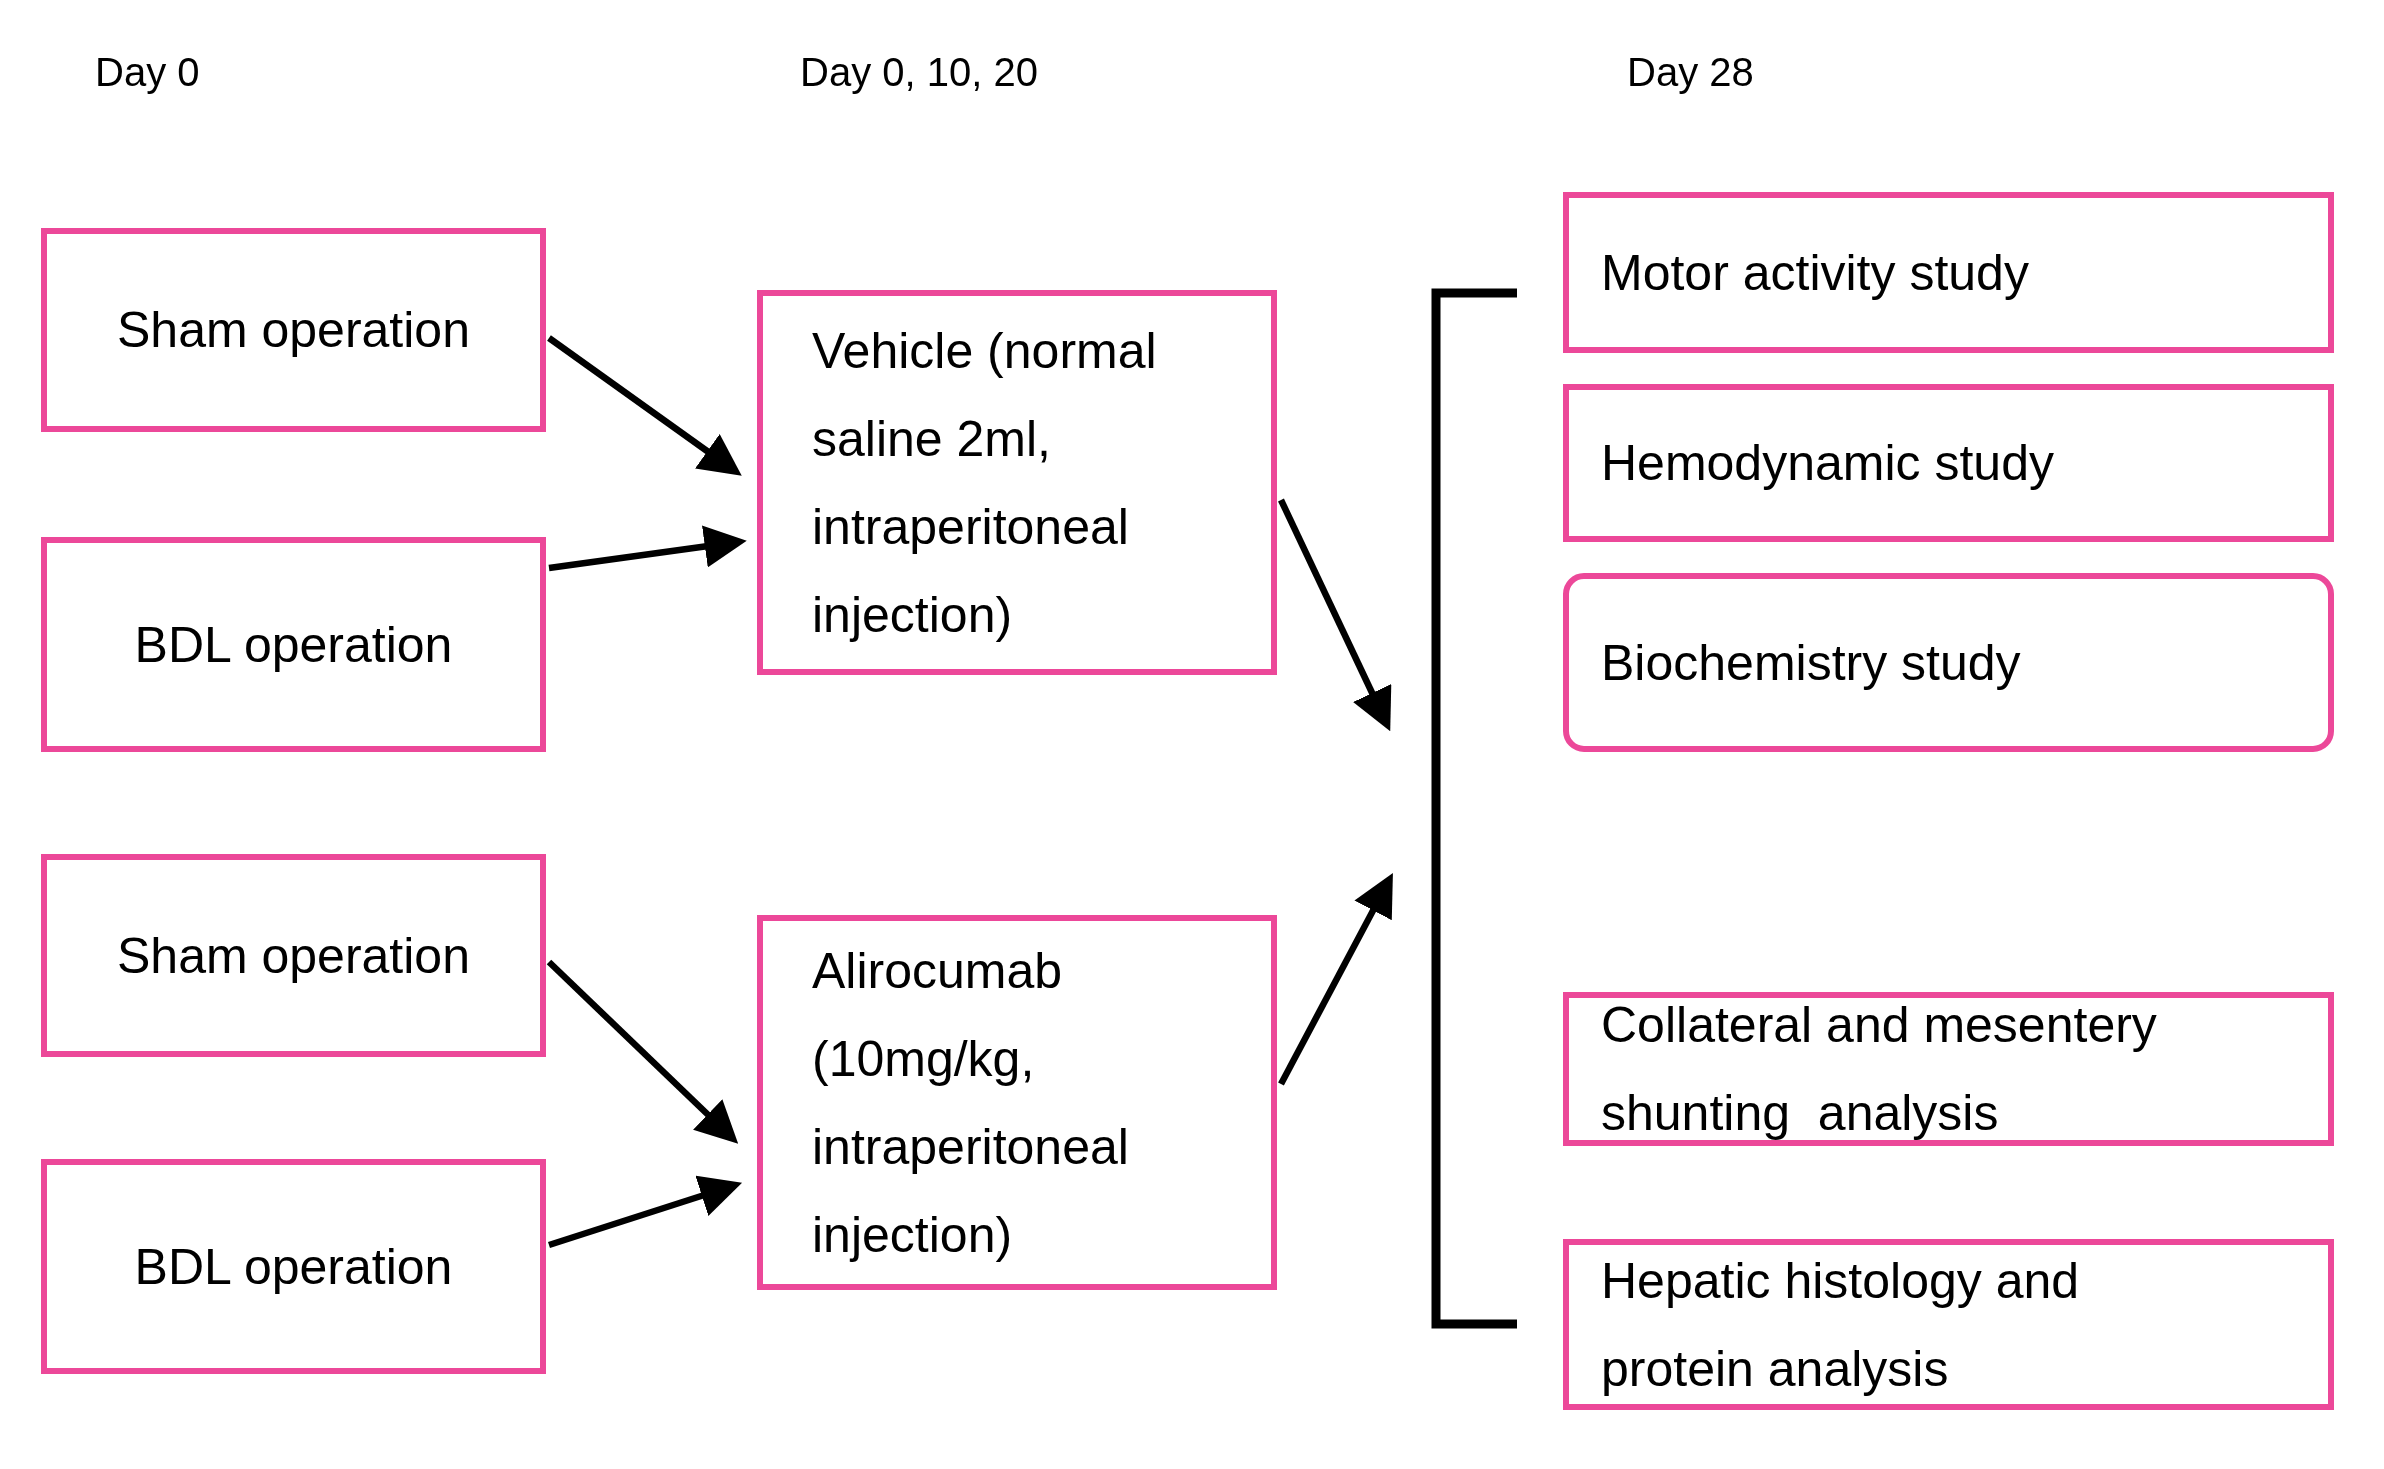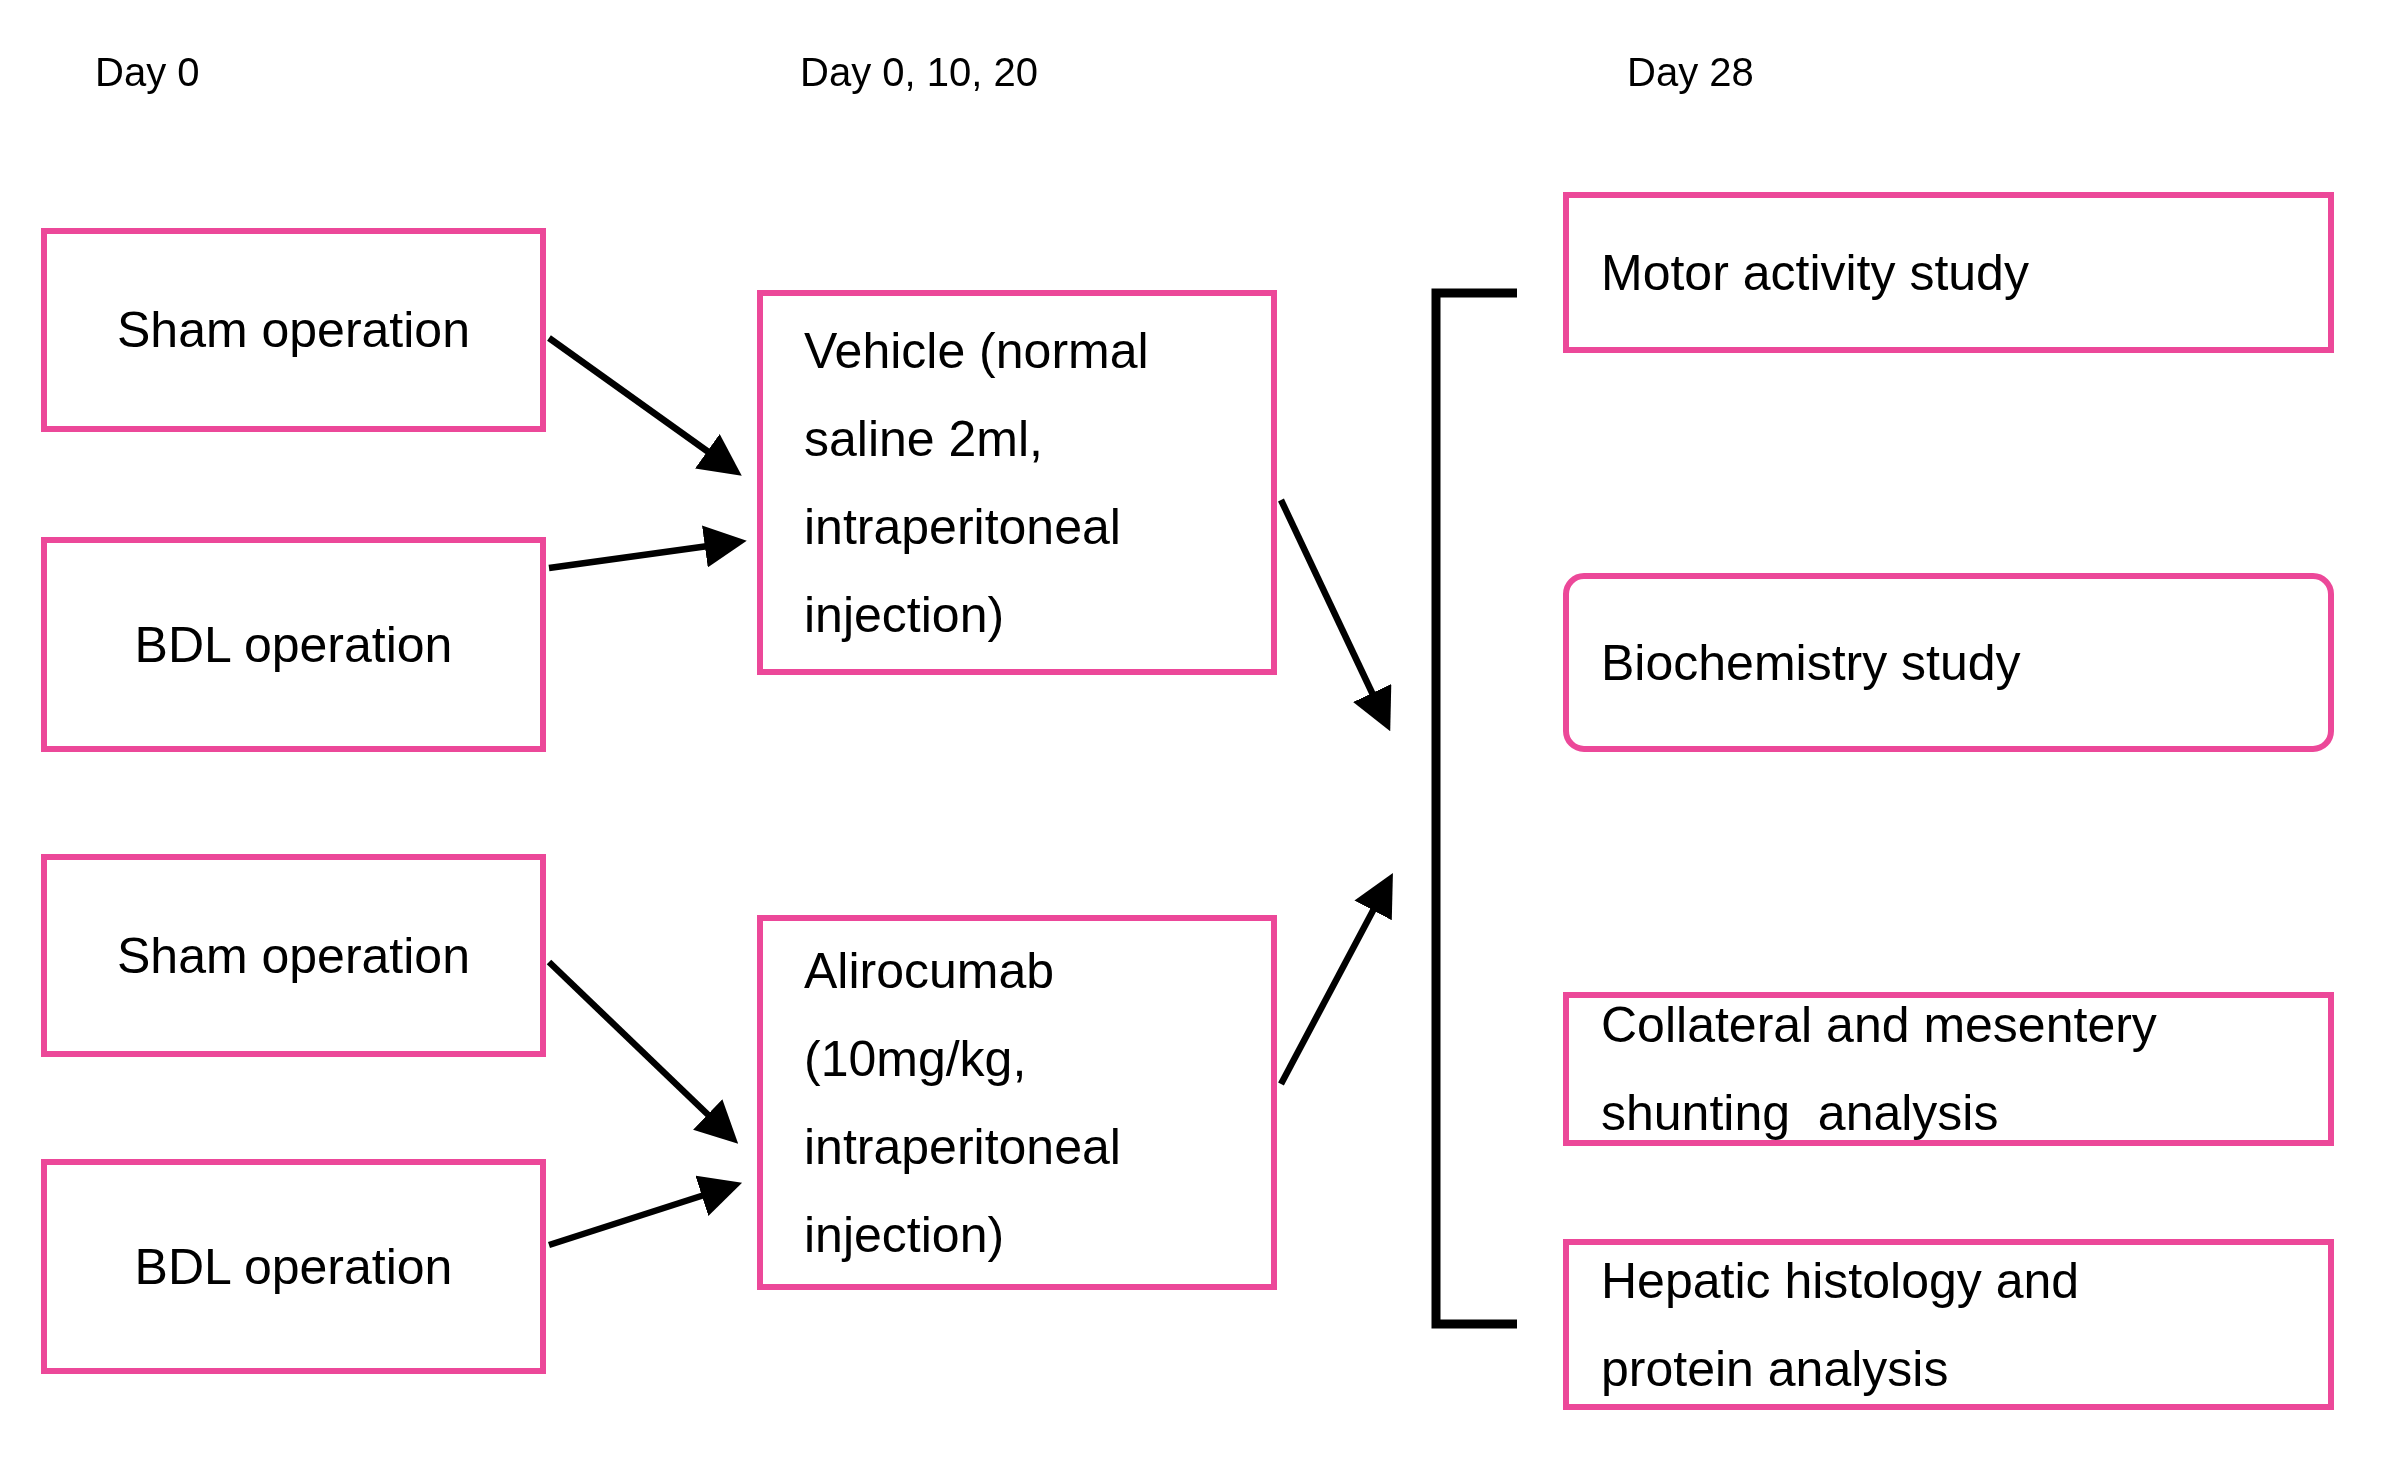--- a/index.html
+++ b/index.html
@@ -33,21 +33,21 @@
   }
   .dbox .box-label {
     font-size: 50px;
     line-height: 88px;
     white-space: pre-wrap;
     color: #000000;
   }
   .op-box { left: 41px; width: 505px; justify-content: center; }
   .op-box .box-label { text-align: center; line-height: 58px; }
   .treat-box { left: 757px; width: 520px; }
-  .treat-box .box-label { padding-left: 41px; padding-right: 6px; }
+  .treat-box .box-label { padding-left: 41px; padding-right: 6px; margin-left: 8px; }
   .out-box { left: 1563px; width: 771px; }
   .out-box .box-label { padding-left: 32px; padding-right: 6px; }
   svg.overlay {
     position: absolute;
     left: 0;
     top: 0;
     pointer-events: none;
   }
 </style>
 </head>
@@ -81,20 +81,23 @@
   <div class="dbox treat-box" style="top:915px; height:375px;">
     <span class="box-label">Alirocumab
 (10mg/kg,
 intraperitoneal
 injection)</span>
   </div>
 
   <div class="dbox out-box" style="top:192px; height:161px;">
     <span class="box-label">Motor activity study</span>
   </div>
+  <div class="dbox out-box" style="top:384px; height:158px;">
+    <span class="box-label">Hemodynamic study</span>
+  </div>
   <div class="dbox out-box" style="top:573px; height:179px;border-radius:21px;">
     <span class="box-label">Biochemistry study</span>
   </div>
   <div class="dbox out-box" style="top:992px; height:154px;">
     <span class="box-label">Collateral and mesentery
 shunting  analysis</span>
   </div>
   <div class="dbox out-box" style="top:1239px; height:171px;">
     <span class="box-label">Hepatic histology and
 protein analysis</span>

